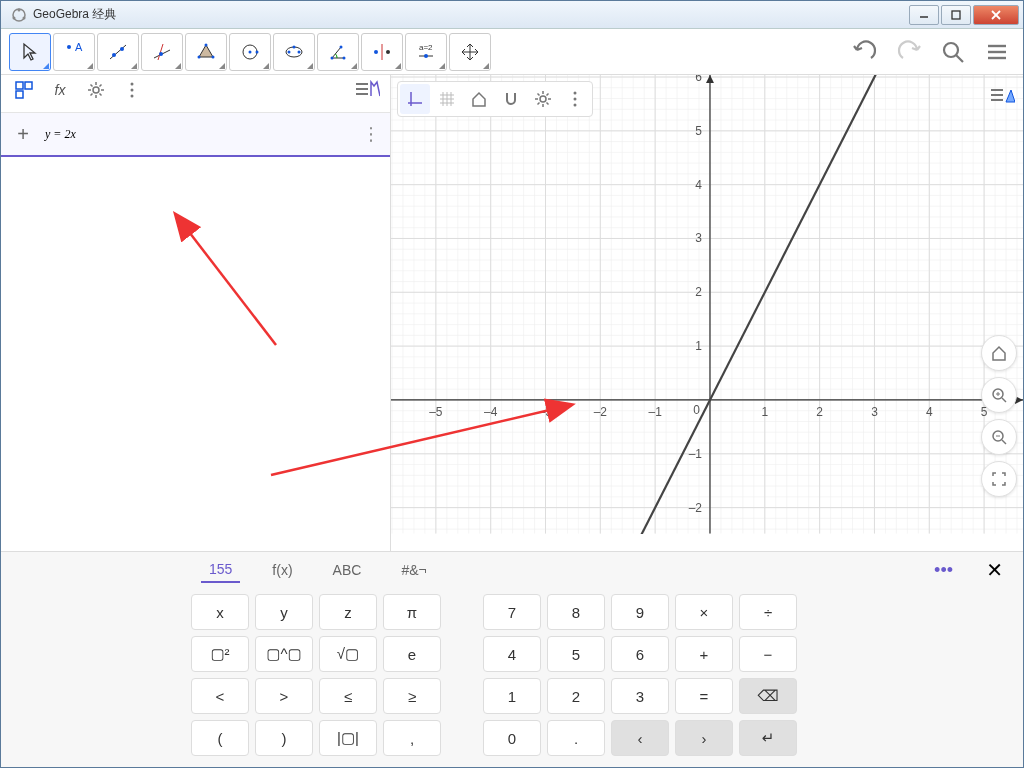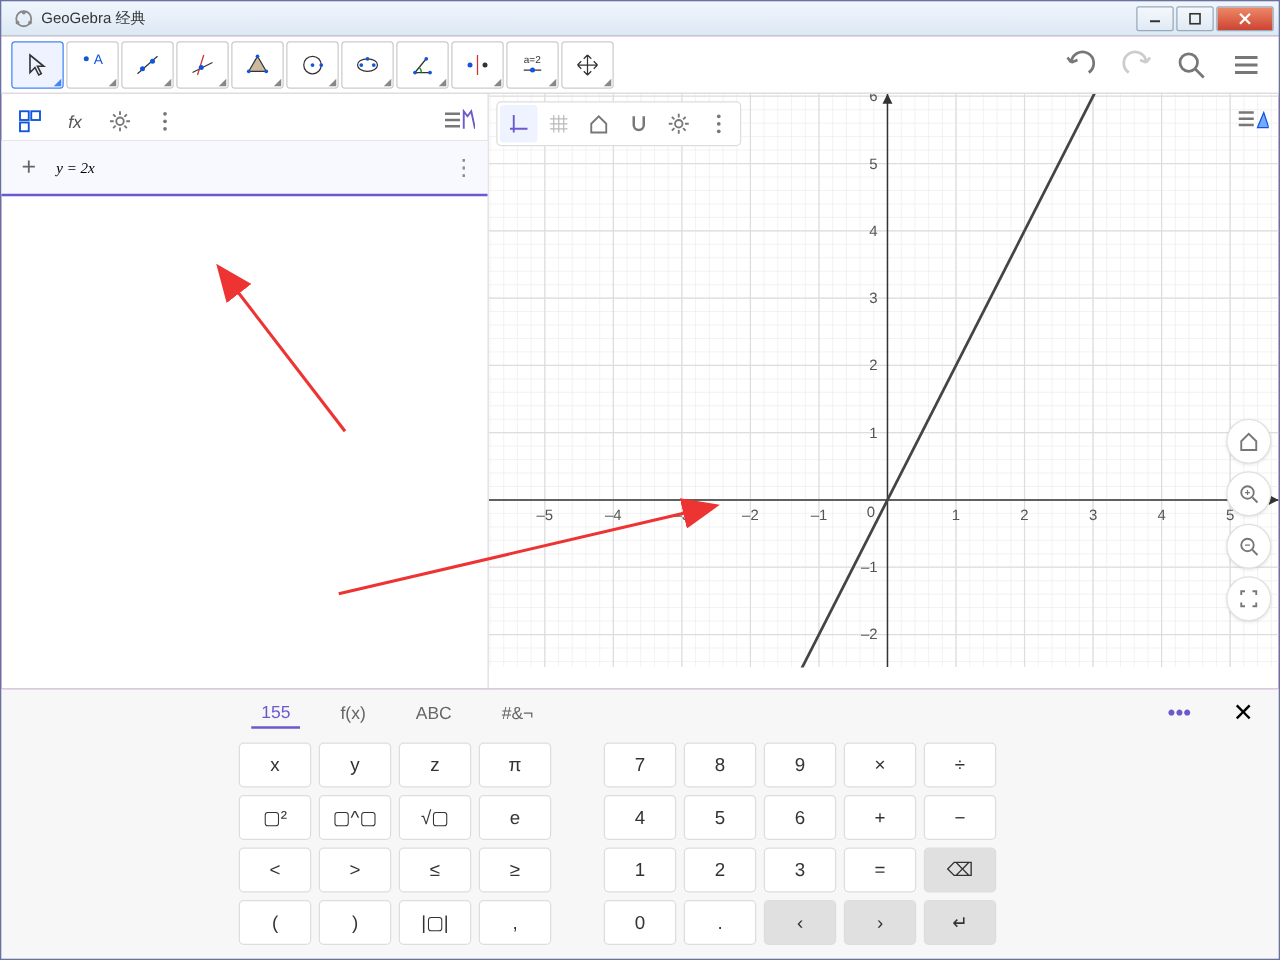--- a/index.html
+++ b/index.html
@@ -1,18 +1,18 @@
 <!DOCTYPE html>
 <html><head>
 <meta charset="utf-8">
 <style>
   * { box-sizing: border-box; margin: 0; padding: 0; font-family: Arial, sans-serif; }
   body { width: 1024px; height: 768px; overflow: hidden; background: #d4e8f0; }
   
-  .window { width: 1024px; height: 768px; background: #a21caf; border: 1px solid #5a7a9a; display: flex; flex-direction: column; }
+  .window { width: 1024px; height: 768px; background: #4d7c0f; border: 1px solid #5a7a9a; display: flex; flex-direction: column; }
   
   
   .titlebar { height: 28px; background: linear-gradient(#f0f6fc, #dde8f4); display: flex; align-items: center; padding: 0 4px; border-bottom: 1px solid #bcc; }
   .titlebar-icon { width: 16px; height: 16px; margin: 0 6px; }
   .titlebar-text { flex: 1; font-size: 12px; color: #333; }
   .win-btns { display: flex; gap: 2px; }
   .win-btn { width: 30px; height: 20px; border: 1px solid #9ab; background: linear-gradient(#f4f8fc, #e0eaf4); display: flex; align-items: center; justify-content: center; font-size: 10px; cursor: pointer; border-radius: 2px; }
   .win-btn.close { background: linear-gradient(#e86, #c43); color: #fff; width: 46px; }
   
   
@@ -22,21 +22,21 @@
   .tool-btn .corner { position: absolute; bottom: 1px; right: 1px; width: 0; height: 0; border-left: 6px solid transparent; border-bottom: 6px solid #888; }
   .tool-btn.active .corner { border-bottom-color: #4285f4; }
   .toolbar-right { margin-left: auto; display: flex; align-items: center; gap: 8px; }
   .big-icon { width: 36px; height: 36px; display:flex; align-items:center; justify-content:center; cursor:pointer; }
   
   
   .content { flex: 1; display: flex; overflow: hidden; position: relative; }
   
   
   .algebra { width: 390px; border-right: 1px solid #ddd; display: flex; flex-direction: column; background: #fff; position: relative; }
-  .algebra-toolbar { height: 38px; border-bottom: 1px solid #e5e5e5; display: flex; align-items: flex-end; padding: 0 8px; gap: 6px; }
+  .algebra-toolbar { height: 38px; border-bottom: 1px solid #e5e5e5; display: flex; align-items: flex-start; padding: 0 8px; gap: 6px; }
   .at-btn { width: 30px; height: 30px; display: flex; align-items: center; justify-content: center; cursor: pointer; border-radius: 3px; }
   .algebra-row { height: 44px; border-bottom: 2px solid #6a5acd; display: flex; align-items: center; padding: 0 10px; background: #f8f8ff; }
   .algebra-plus { width: 24px; font-size: 20px; color: #666; text-align: center; }
   .algebra-expr { flex: 1; font-size: 12px; font-family: 'Times New Roman', serif; padding-left: 10px; font-style: italic; }
   .algebra-menu { font-size: 18px; color: #888; cursor: pointer; }
   
   
   .graphics { flex: 1; position: relative; background: #fff; overflow: hidden; }
   .graphics-toolbar { position: absolute; top: 6px; left: 6px; display: flex; gap: 2px; background: #fff; border: 1px solid #ddd; border-radius: 4px; padding: 2px; z-index: 5; }
   .gt-btn { width: 30px; height: 30px; display: flex; align-items: center; justify-content: center; cursor: pointer; border-radius: 3px; }

